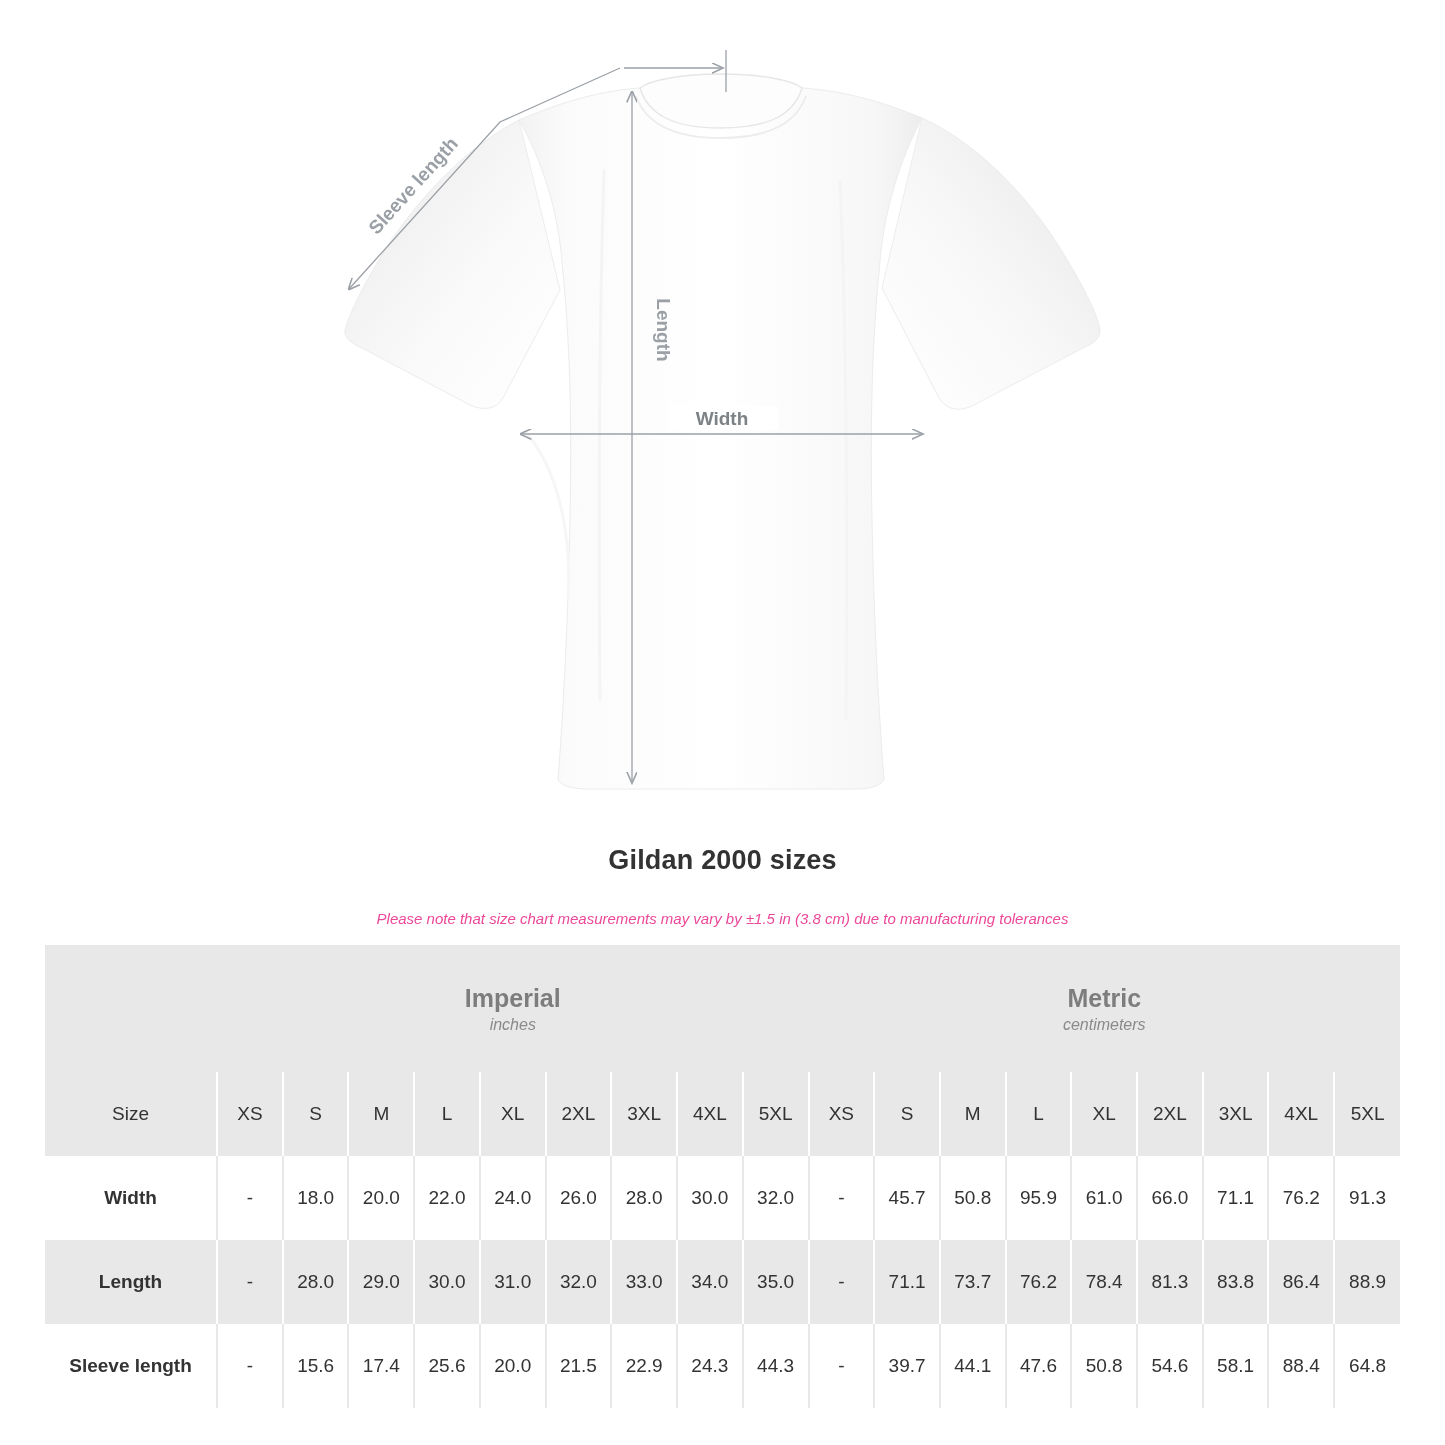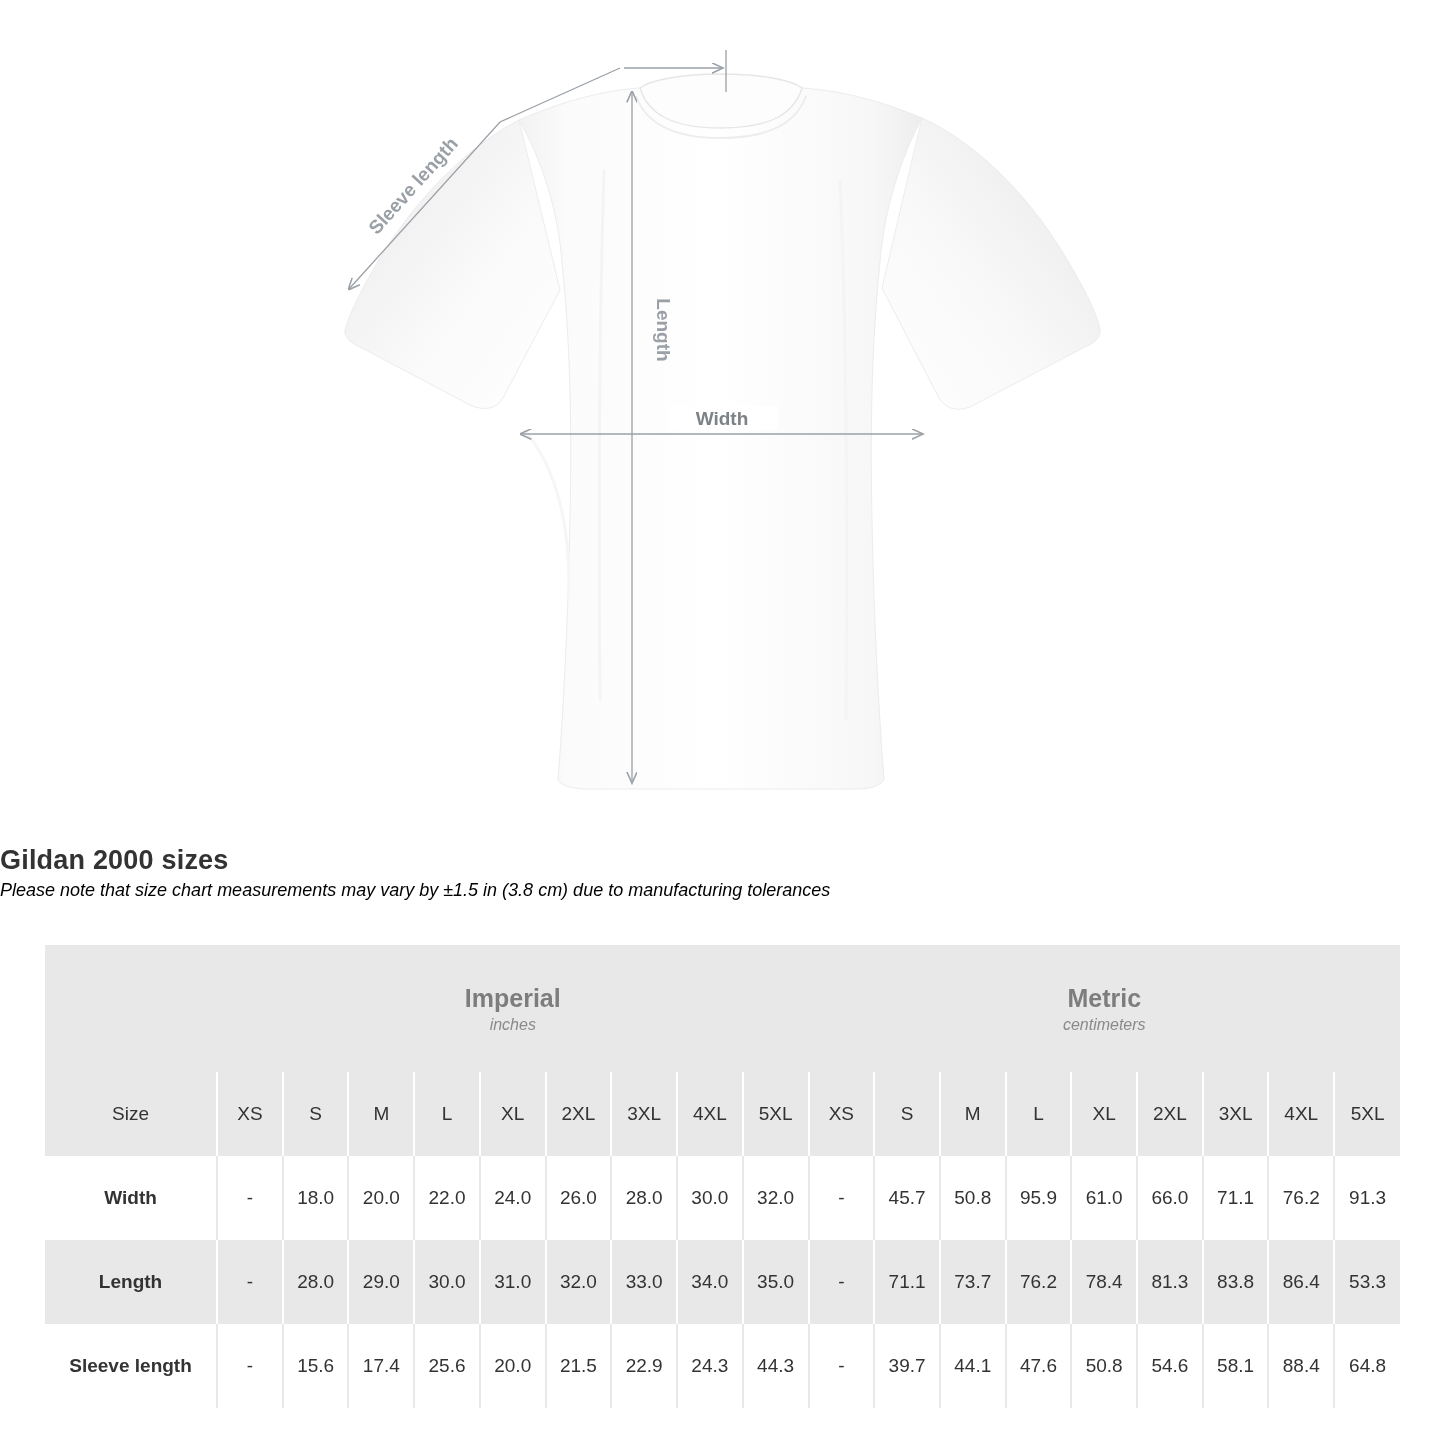--- a/index.html
+++ b/index.html
@@ -26,33 +26,33 @@
   .illustration svg {
     display: block;
   }
 
   
   .title-block {
     position: absolute;
     top: 845px;
     left: 0;
     width: 1445px;
-    text-align: left;
+    text-align: center;
   }
   .chart-title {
     font-size: 27px;
     font-weight: bold;
     color: #333333;
     letter-spacing: 0.2px;
   }
   .chart-subtitle {
-    margin-top: 4px;
-    font-size: 18px;
+    margin-top: 34px;
+    font-size: 15px;
     font-style: italic;
-    color: #000000;
+    color: #ec4899;
   }
 
   
   .table-wrap {
     position: absolute;
     top: 945px;
     left: 45px;
     width: 1355px;
   }
   table.size-table {
@@ -307,21 +307,21 @@
       <td class="sep">34.0</td>
       <td class="sep">35.0</td>
       <td class="divider">-</td>
       <td class="sep">71.1</td>
       <td class="sep">73.7</td>
       <td class="sep">76.2</td>
       <td class="sep">78.4</td>
       <td class="sep">81.3</td>
       <td class="sep">83.8</td>
       <td class="sep">86.4</td>
-      <td class="sep">53.3</td>
+      <td class="sep">88.9</td>
     </tr>
 
     <tr class="body-row row-plain">
       <td class="rowlabel">Sleeve length</td>
       <td class="sep">-</td>
       <td class="sep">15.6</td>
       <td class="sep">17.4</td>
       <td class="sep">25.6</td>
       <td class="sep">20.0</td>
       <td class="sep">21.5</td>

